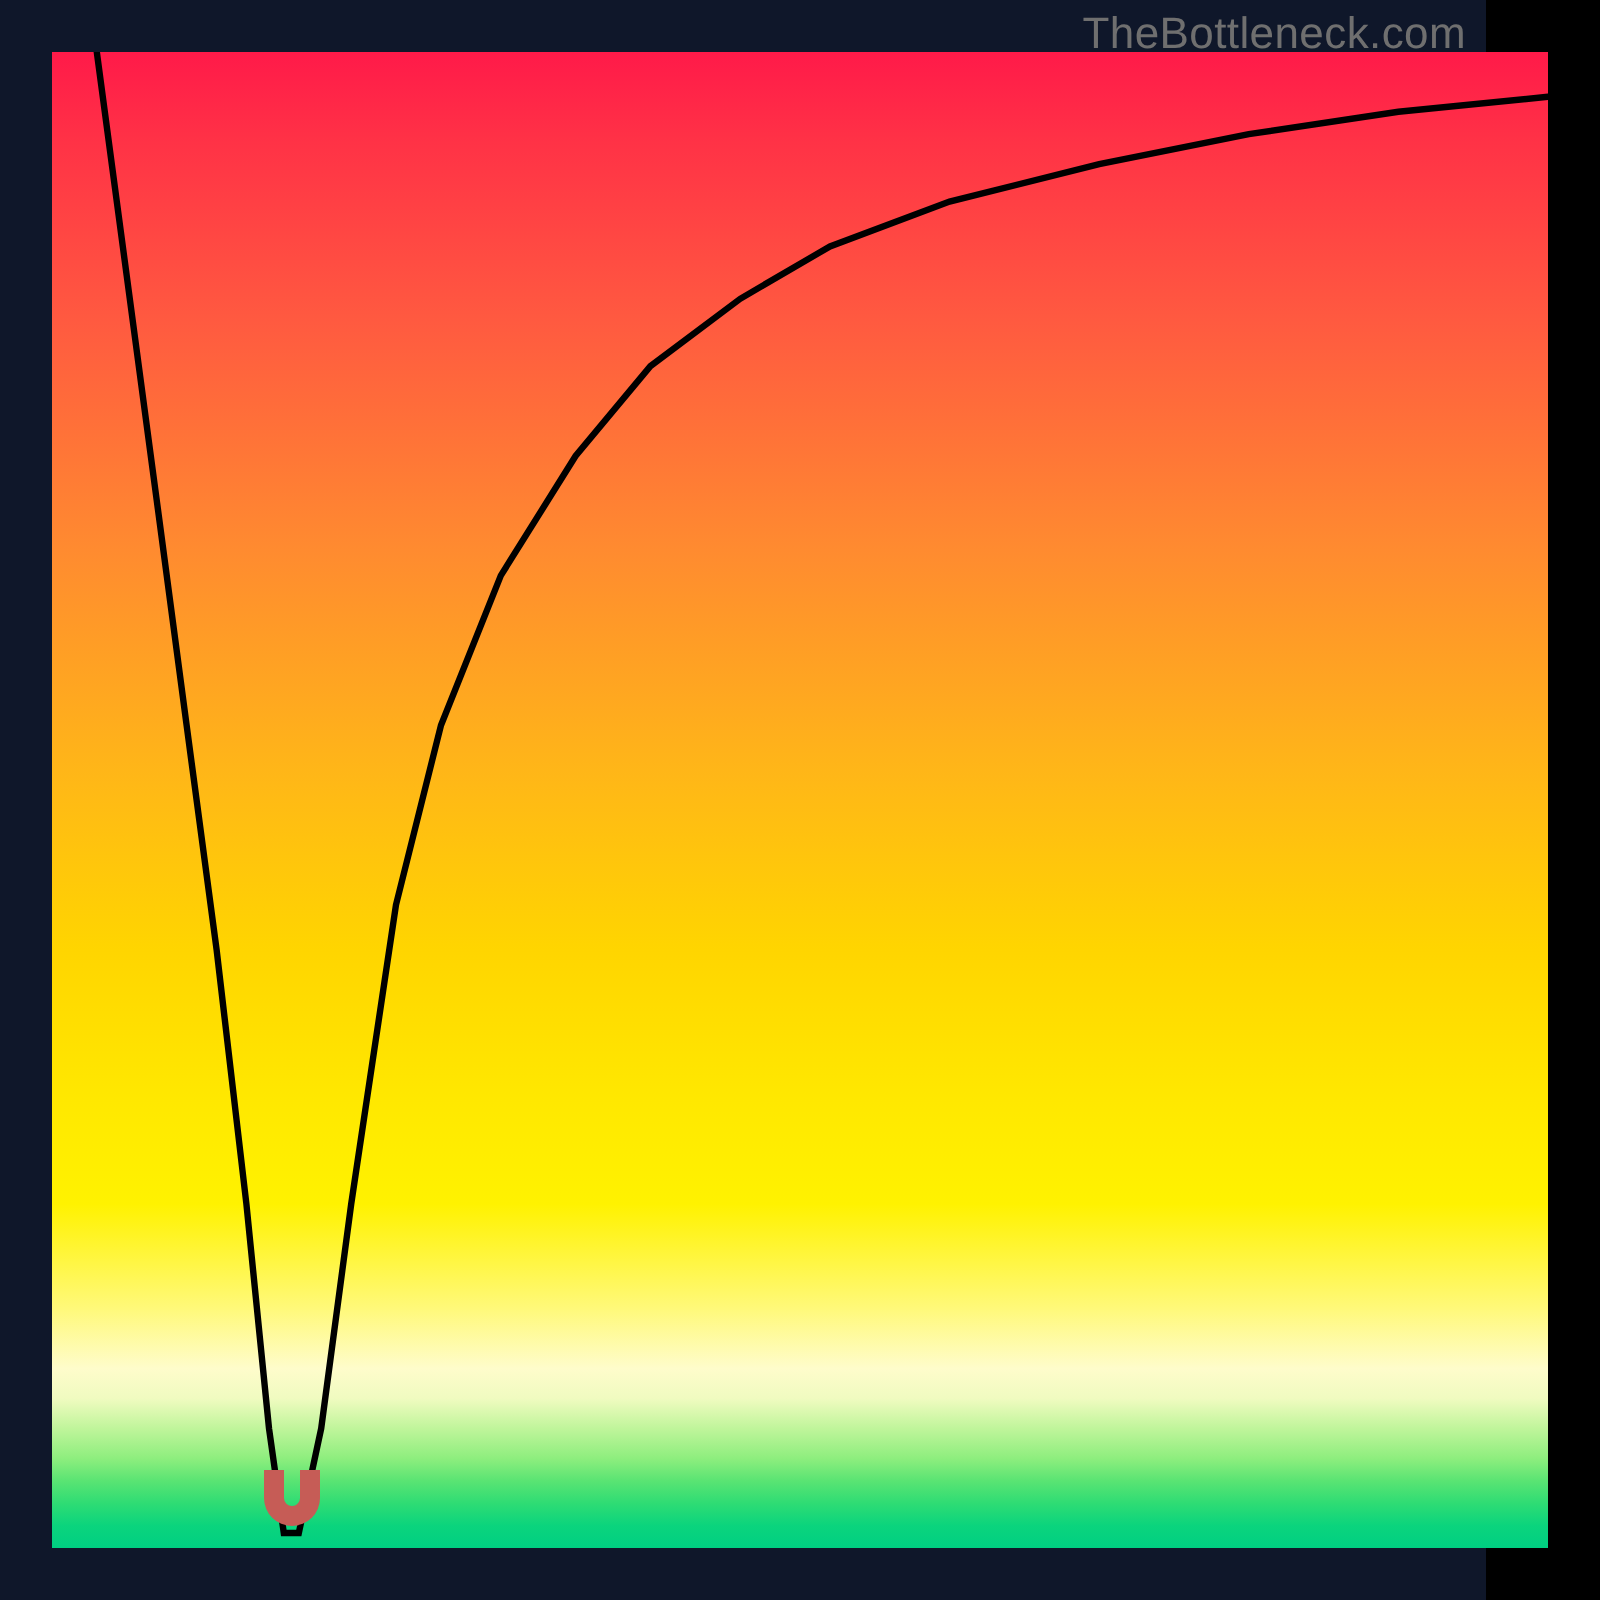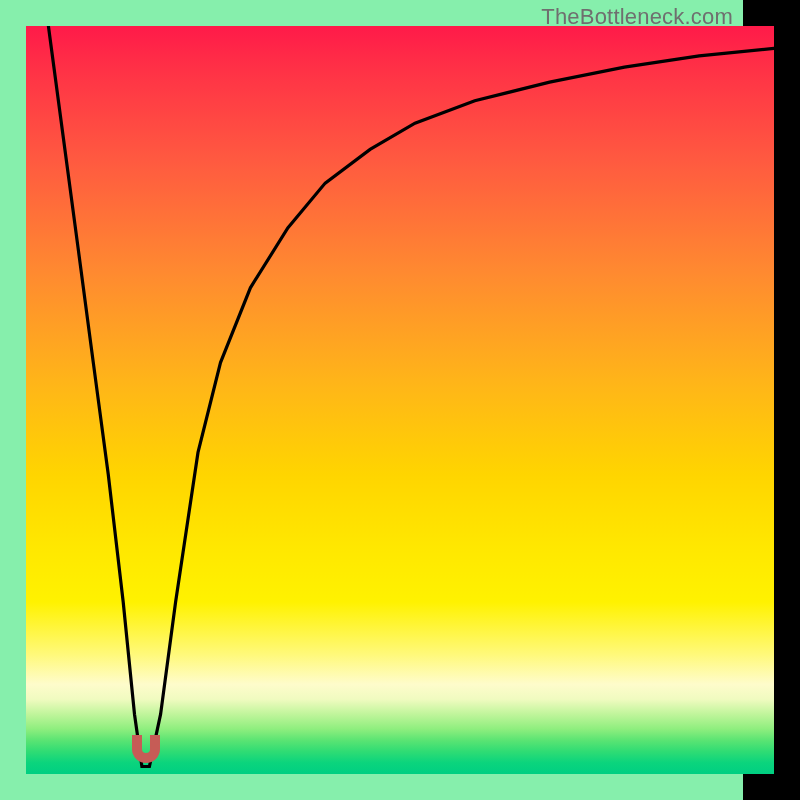--- a/index.html
+++ b/index.html
@@ -8,21 +8,21 @@
     width: 800px;
     height: 800px;
     overflow: hidden;
     background: #000;
     font-family: Arial, Helvetica, sans-serif;
   }
   .frame {
     position: relative;
     width: 743px;
     height: 800px;
-    background: #86efac;
+    background: #0f172a;
   }
   .plot {
     position: absolute;
     left: 26px;
     top: 26px;
     width: 748px;
     height: 748px;
     overflow: hidden;
   }
   .gradient {

